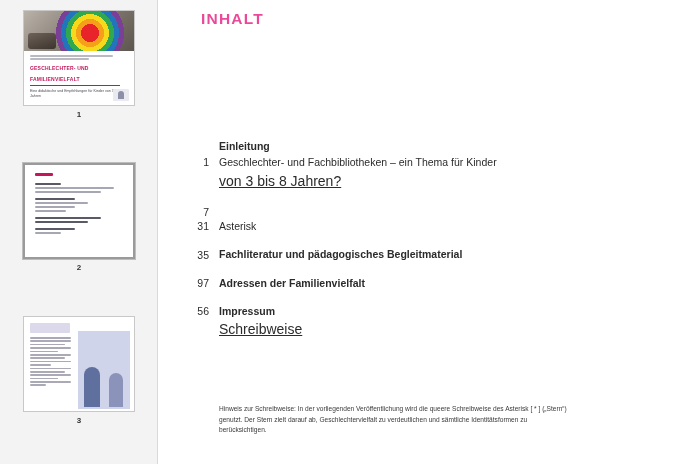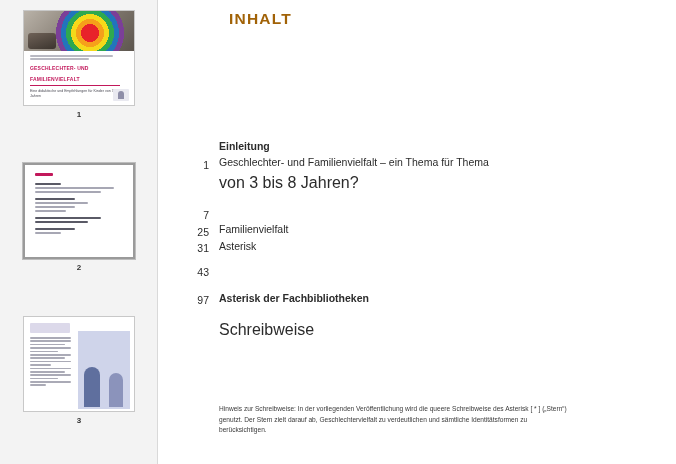--- a/index.html
+++ b/index.html
@@ -155,37 +155,37 @@
   .page {
     flex: 1 1 auto;
     height: 464px;
     background: #ffffff;
     position: relative;
     overflow: hidden;
   }
 
   .doc-title {
     position: absolute;
-    left: 71px;
+    left: 43px;
     top: 10px;
     font-size: 15.5px;
     letter-spacing: 1.2px;
-    color: #a16207;
+    color: #ec4899;
     font-weight: bold;
   }
 
   .toc {
     position: absolute;
     left: 0; top: 138px;
     width: 100%;
   }
 
   .toc-row {
     display: flex;
-    align-items: flex-end;
+    align-items: center;
     margin-bottom: 0;
   }
   .toc-num {
     width: 61px;
     text-align: right;
     padding-right: 10px;
     font-size: 10.5px;
     color: #2b2b2b;
     flex: 0 0 61px;
   }
@@ -203,23 +203,24 @@
     left: 61px;
     top: 404px;
     width: 355px;
     font-size: 6.6px;
     line-height: 1.62;
     color: #3a3a3a;
   }
 
   .continuation {
     padding-left: 61px;
-    font-size: 16px;
+    font-size: 14px;
     color: #2b2b2b;
     line-height: 1.55;
+    text-decoration: underline;
   }
 </style>
 </head>
 <body>
 
 <div id="app">
 
   <div class="sidebar">
 
     <div class="thumb-wrap">
@@ -302,53 +303,54 @@
     <div class="doc-title">INHALT</div>
 
     <div class="toc">
 
       <div class="toc-row">
         <div class="toc-num"></div>
         <div class="toc-label heading">Einleitung</div>
       </div>
       <div class="toc-row">
         <div class="toc-num">1</div>
-        <div class="toc-label">Geschlechter- und Familienvielfalt – ein Thema für Thema</div>
+        <div class="toc-label">Geschlechter- und Fachbibliotheken – ein Thema für Kinder</div>
       </div>
       <div class="continuation">von 3 bis 8 Jahren?</div>
 
       <div class="spacer-14"></div>
 
       <div class="toc-row">
         <div class="toc-num">7</div>
-      </div>
-      <div class="toc-row">
-        <div class="toc-num">25</div>
-        <div class="toc-label">Familienvielfalt</div>
       </div>
       <div class="toc-row">
         <div class="toc-num">31</div>
         <div class="toc-label">Asterisk</div>
       </div>
 
       <div class="spacer-12"></div>
 
       <div class="toc-row">
-        <div class="toc-num">43</div>
+        <div class="toc-num">35</div>
+        <div class="toc-label heading">Fachliteratur und pädagogisches Begleitmaterial</div>
       </div>
 
       <div class="spacer-12"></div>
 
       <div class="toc-row">
         <div class="toc-num">97</div>
-        <div class="toc-label heading">Asterisk der Fachbibliotheken</div>
+        <div class="toc-label heading">Adressen der Familienvielfalt</div>
       </div>
 
       <div class="spacer-12"></div>
 
+      <div class="toc-row">
+        <div class="toc-num">56</div>
+        <div class="toc-label heading">Impressum</div>
+      </div>
       <div class="continuation">Schreibweise</div>
 
     </div>
 
     <div class="toc-note">Hinweis zur Schreibweise: In der vorliegenden Veröffentlichung wird die queere Schreibweise des Asterisk [ * ] („Stern“) genutzt. Der Stern zielt darauf ab, Geschlechtervielfalt zu verdeutlichen und sämtliche Identitätsformen zu berücksichtigen.</div>
 
   </div>
 
 </div>
 

